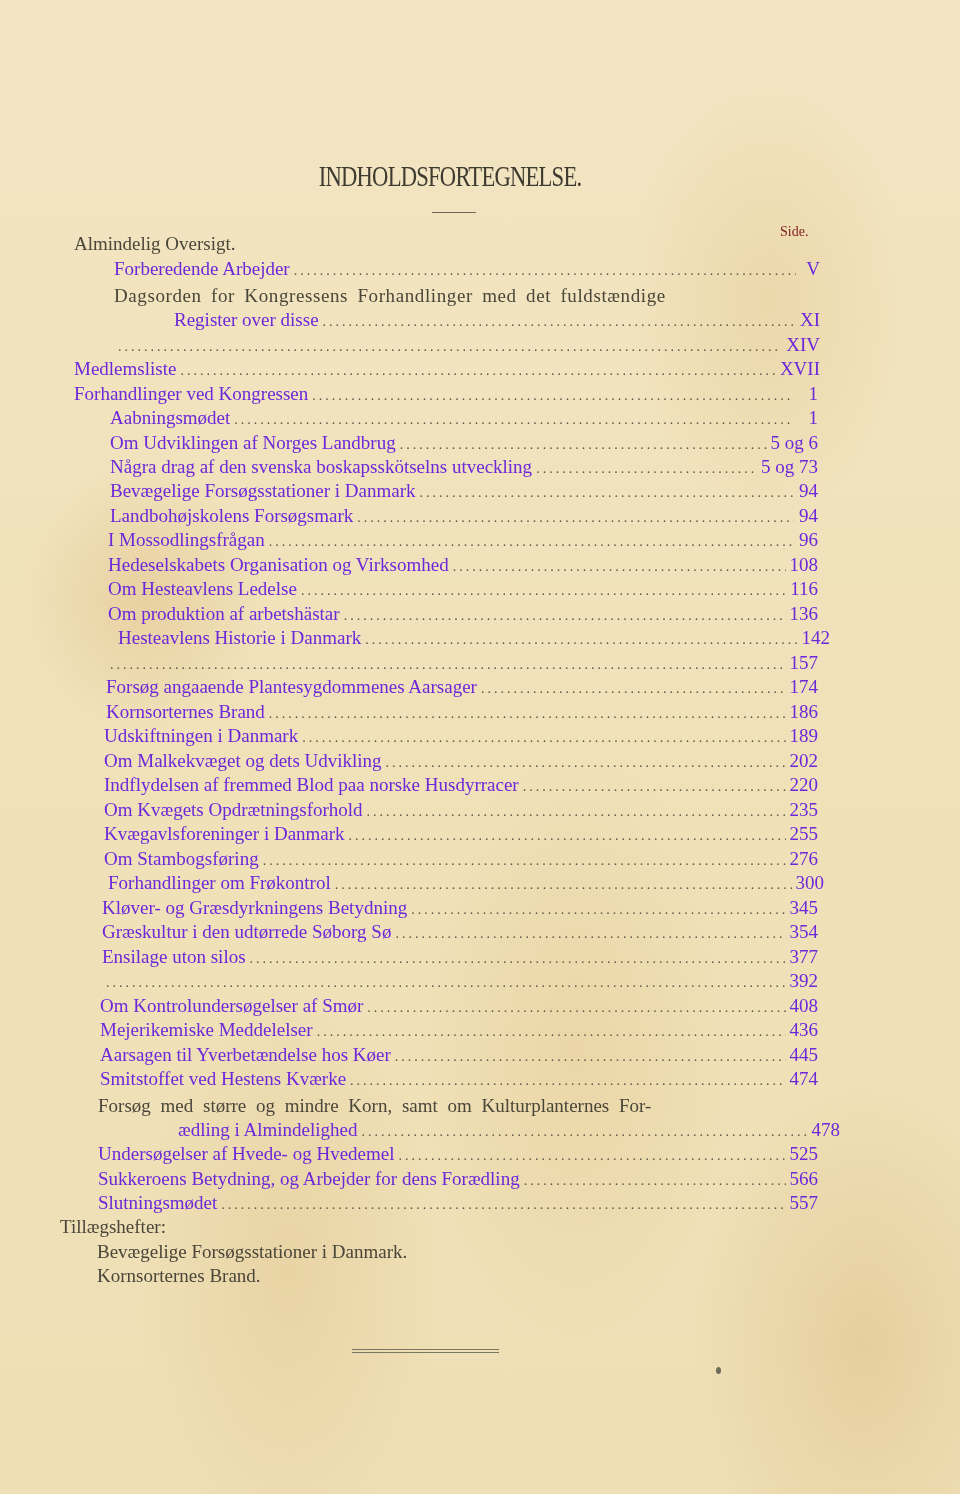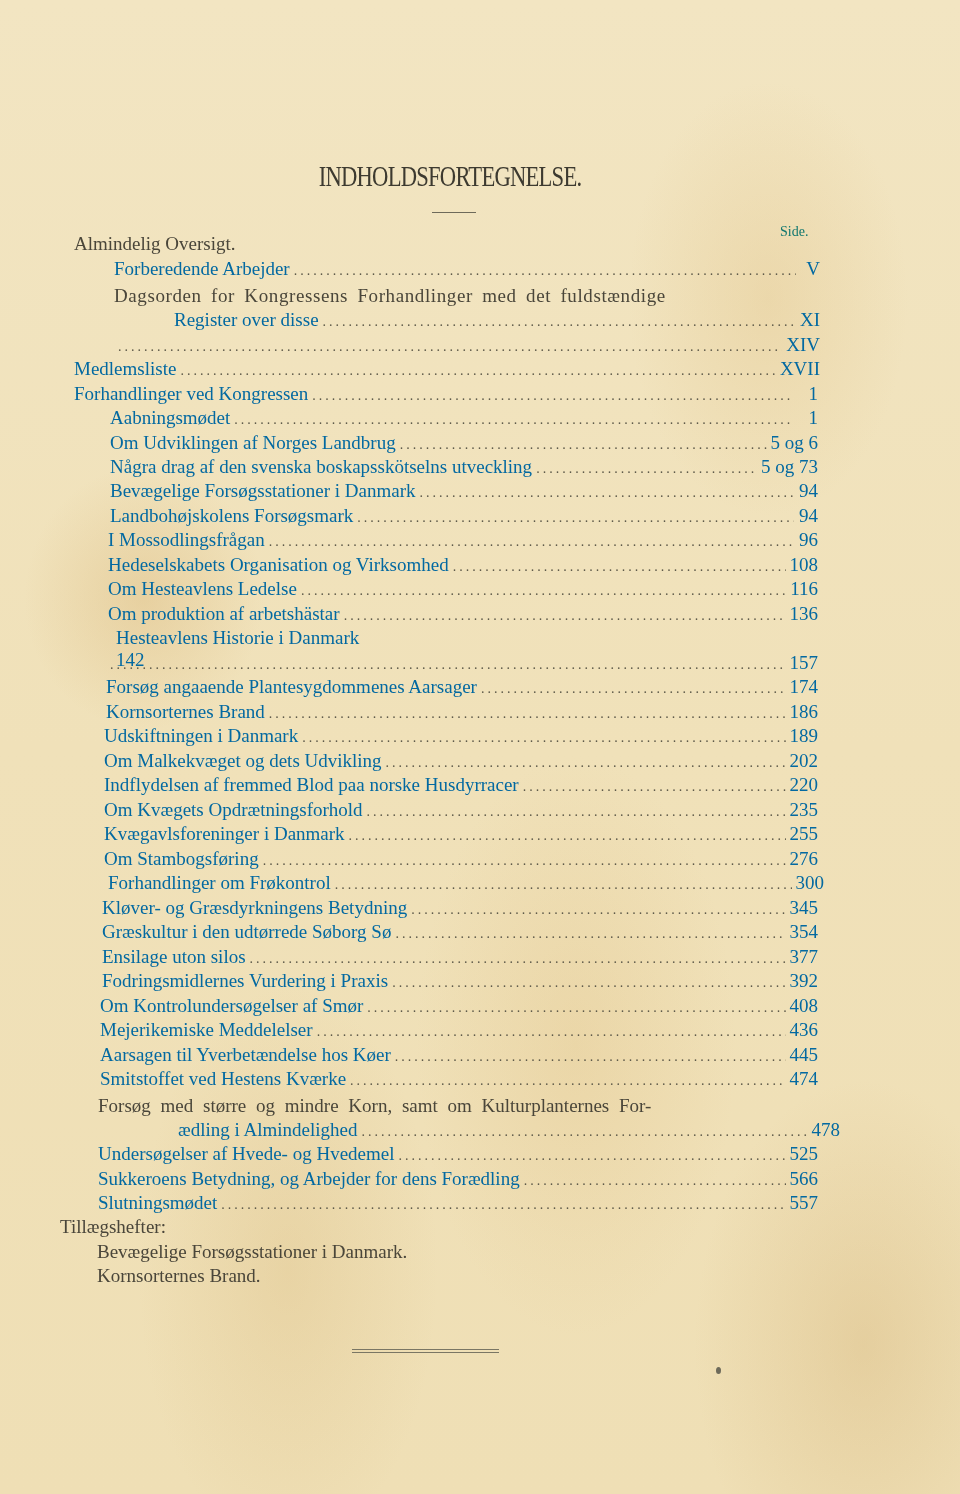--- a/index.html
+++ b/index.html
@@ -19,26 +19,26 @@
     }
     .page { position: absolute; left: 0; top: 0; width: 960px; height: 1494px; }
     .title {
       position: absolute; top: 160px; left: 0; width: 900px; text-align: center;
       font-family: "Liberation Serif", serif; font-size: 29px; letter-spacing: -1px;
       transform: scaleX(0.78); transform-origin: 450px 0; color: #3d3a30;
     }
     .title-rule { position: absolute; top: 212px; left: 432px; width: 44px; height: 1px; background: #6e6a5a; }
     .side-label {
       position: absolute; top: 224px; left: 780px; font-size: 14px;
-      font-family: "Liberation Serif", serif; color: #0f766e;
+      font-family: "Liberation Serif", serif; color: #7f1d1d;
     }
     .toc { position: absolute; top: 0; left: 0; width: 960px; }
     .entry {
       position: absolute; height: 24px; display: flex; align-items: baseline;
-      font-family: "Liberation Serif", serif; font-size: 19px; color: #0369a1;
+      font-family: "Liberation Serif", serif; font-size: 19px; color: #6d28d9;
       white-space: nowrap;
     }
     .entry .label { flex: 0 0 auto; transform-origin: left; }
     .entry .dots {
       flex: 1 1 auto; overflow: hidden; margin: 0 4px; letter-spacing: 3px;
       font-size: 14px; color: #5e5a4a;
     }
     .entry .dots::before { content: "........................................................................................................................................................"; }
     .entry .page-no { flex: 0 0 auto; text-align: right; min-width: 20px; }
     .heading {
@@ -130,21 +130,21 @@
         <div class="entry" style="top: 578px; left: 108px; width: 710px;">
           <span class="label">Om Hesteavlens Ledelse</span>
           <span class="dots"></span>
           <span class="page-no">116</span>
         </div>
         <div class="entry" style="top: 603px; left: 108px; width: 710px;">
           <span class="label">Om produktion af arbetshästar</span>
           <span class="dots"></span>
           <span class="page-no">136</span>
         </div>
-        <div class="entry" style="top: 627px; left: 112px; width: 712px; flex-direction: column;">
+        <div class="entry" style="top: 627px; left: 118px; width: 712px;">
           <span class="label">Hesteavlens Historie i Danmark</span>
           <span class="dots"></span>
           <span class="page-no">142</span>
         </div>
         <div class="entry" style="top: 652px; left: 106px; width: 712px;">
           <span class="dots"></span>
           <span class="page-no">157</span>
         </div>
         <div class="entry" style="top: 676px; left: 106px; width: 712px;">
           <span class="label">Forsøg angaaende Plantesygdommenes Aarsager</span>
@@ -200,21 +200,20 @@
           <span class="label">Græskultur i den udtørrede Søborg Sø</span>
           <span class="dots"></span>
           <span class="page-no">354</span>
         </div>
         <div class="entry" style="top: 946px; left: 102px; width: 716px;">
           <span class="label">Ensilage uton silos</span>
           <span class="dots"></span>
           <span class="page-no">377</span>
         </div>
         <div class="entry" style="top: 970px; left: 102px; width: 716px;">
-          <span class="label">Fodringsmidlernes Vurdering i Praxis</span>
           <span class="dots"></span>
           <span class="page-no">392</span>
         </div>
         <div class="entry" style="top: 995px; left: 100px; width: 718px; justify-content: center;">
           <span class="label">Om Kontrolundersøgelser af Smør</span>
           <span class="dots"></span>
           <span class="page-no">408</span>
         </div>
         <div class="entry" style="top: 1019px; left: 100px; width: 718px;">
           <span class="label">Mejerikemiske Meddelelser</span>

